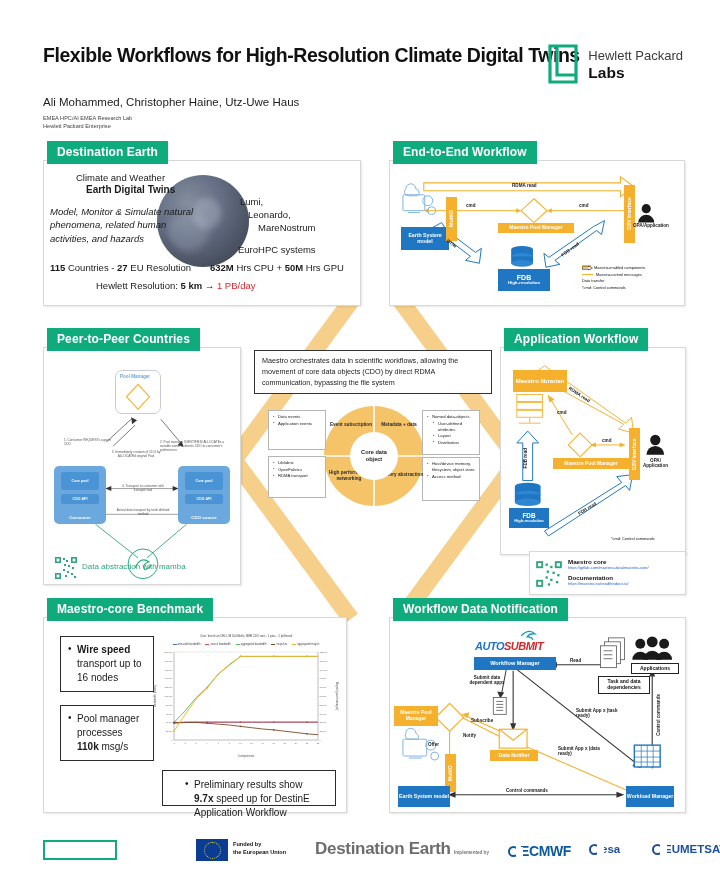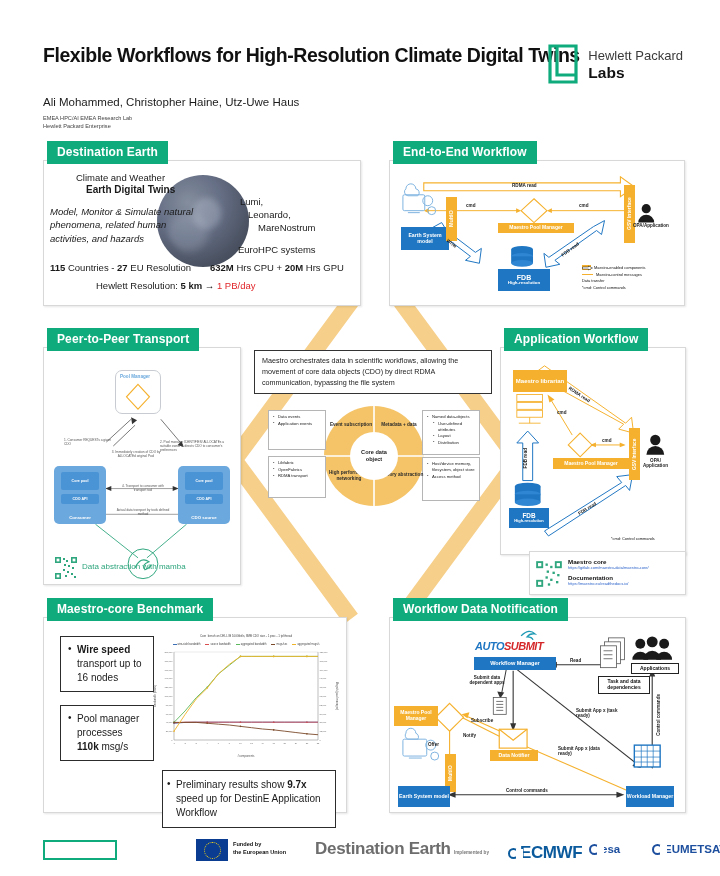--- a/index.html
+++ b/index.html
@@ -151,21 +151,21 @@
   .footer { position:absolute; left:43px; top:836px; width:640px; height:30px; }
   .hpe-box { position:absolute; left:0; top:4px; width:74px; height:20px; border:2.5px solid #10ab7d; }
   .eu-flag { position:absolute; left:153px; top:3px; width:32px; height:22px; background:#0a3d91;
              display:flex; align-items:center; justify-content:center; }
   .eu-stars { width:17px; height:17px; border-radius:50%; border:1.4px dotted #f5d116; }
   .fund-txt { position:absolute; left:190px; top:5px; font-size:5.6px; font-weight:700;
               color:#111; line-height:1.42; }
   .dest-earth { position:absolute; left:272px; top:3px; font-size:17px; font-weight:700;
                 color:#6d6d6d; letter-spacing:-.3px; }
   .impl { position:absolute; left:411px; top:14px; font-size:4.6px; color:#777; font-weight:600; }
-  .ecmwf { position:absolute; left:465px; top:7px; font-size:17px; font-weight:800; color:#0a5a9c;
+  .ecmwf { position:absolute; left:465px; top:7px; font-size:14px; font-weight:800; color:#0a5a9c;
            letter-spacing:-.4px; display:flex; align-items:center; gap:1px; }
   .esa { position:absolute; left:546px; top:7px; font-size:11.5px; font-weight:800; color:#1d4f9e;
          display:flex; align-items:center; gap:1px; }
   .eumetsat { position:absolute; left:609px; top:7px; font-size:11.5px; font-weight:800; color:#1d4f9e;
               display:flex; align-items:center; gap:1px; }
   .ring-ico { width:11px; height:11px; border-radius:50%; border:2.6px solid currentColor;
               display:inline-block; position:relative; }
   .ring-ico::after { content:""; position:absolute; left:6px; top:-1px; width:7px; height:13px; background:#fff; }
 </style>
 </head>
@@ -203,21 +203,21 @@
   <div class="panel" id="p-dest">
     <div class="globe"></div>
     <div class="de-txt" id="de-cw">Climate and Weather</div>
     <div class="de-txt" id="de-edt">Earth Digital Twins</div>
     <div class="de-txt" id="de-mms">Model, Monitor &amp; Simulate natural phenomena, related human activities, and hazards</div>
     <div class="de-txt" id="de-lumi">Lumi,</div>
     <div class="de-txt" id="de-leo">Leonardo,</div>
     <div class="de-txt" id="de-mare">MareNostrum</div>
     <div class="de-txt" id="de-euro">EuroHPC systems</div>
     <div class="de-txt" id="de-part"><b>115</b> <span>Countries - </span><b>27</b> <span>EU Resolution</span></div>
-    <div class="de-txt" id="de-hrs"><b>632M</b> <span>Hrs CPU + </span><b>20M</b> <span>Hrs GPU</span></div>
+    <div class="de-txt" id="de-hrs"><b>632M</b> <span>Hrs CPU + </span><b>50M</b> <span>Hrs GPU</span></div>
     <div class="de-txt" id="de-glob"><span>Hewlett Resolution: </span><b>5 km</b> <b>→</b> <span class="red">1 PB/day</span></div>
   </div>
 
   <div class="tag" style="left:393px; top:141px;">End-to-End Workflow</div>
   <div class="panel" id="p-e2e">
     <div class="diag">
       <svg viewBox="0 0 296 146">
 
         <path d="M34 22 H232 V16 L246 26 L232 36 V30 H34 Z" fill="#fff" stroke="#f5b12e" stroke-width="1.1"></path>
 
@@ -286,21 +286,21 @@
           <svg class="lg-ar" viewBox="0 0 22 10">
             <path d="M1 3 H13 V1 L21 5 L13 9 V7 H1 Z" fill="#fff" stroke="#111" stroke-width="1"></path>
             </svg>
           <span>Data transfer</span>
           </div>
         <div style="font-size:3.9px; color:#111;">*cmd: Control commands</div>
       </div>
     </div>
   </div>
 
-  <div class="tag" style="left:47px; top:328px;">Peer-to-Peer Transport</div>
+  <div class="tag" style="left:47px; top:328px;">Peer-to-Peer Countries</div>
   <div class="panel" id="p-p2p">
     <div class="diag">
       <svg viewBox="0 0 198 238">
         <line x1="63" y1="95" x2="88" y2="72" stroke="#555" stroke-width=".8"></line>
         <line x1="70" y1="99" x2="92" y2="78" stroke="#555" stroke-width=".8"></line>
         <polygon points="88,70 94,73 89,77" fill="#333"></polygon>
         <line x1="118" y1="72" x2="140" y2="98" stroke="#555" stroke-width=".8"></line>
         <polygon points="141,100 135,98 139,94" fill="#333"></polygon>
         <line x1="63" y1="142" x2="134" y2="142" stroke="#777" stroke-width=".7"></line>
         <polygon points="62,142 68,139.5 68,144.5" fill="#333"></polygon>
@@ -517,21 +517,21 @@
 
     <div class="bcard" style="left:16px; top:18px; width:94px; height:56px;">
       <div class="bl"><b>Wire speed</b><span> transport up to  16 nodes</span></div>
     </div>
 
     <div class="bcard" style="left:16px; top:87px; width:94px; height:56px;">
       <div class="bl"><span>Pool manager processes </span><b>110k</b><span> msg/s</span></div>
     </div>
 
 
-    <div class="bcard" style="left:118px; top:152px; width:174px; height:58px; padding:7px 4px;">
+    <div class="bcard" style="left:118px; top:152px; width:174px; height:36px; padding:7px 22px;">
       <div class="bl"><span>Preliminary results show </span><b>9.7x</b><span> speed up for DestinE Application Workflow</span></div>
     </div>
 
     <div style="position:absolute; left:112px; top:14px; width:180px; height:128px; background:#fff;">
       <div style="position:absolute; left:0; top:2px; width:100%; text-align:center; font-size:2.9px; color:#444;">Core_bench on DELL IB 100Gbit/s, 8MB CDO size - 1 proc - 1 tp/thread</div>
       <div style="position:absolute; left:8px; top:11px; width:164px; display:flex; justify-content:center; gap:5px;">
         <span style="display:flex;align-items:center;gap:1px;font-size:2.6px;color:#444;">
           <span style="width:4px;height:1.4px;background:#3d6fb5;display:inline-block;"></span>
           <span>wire-side bandwidth</span>
           </span>

